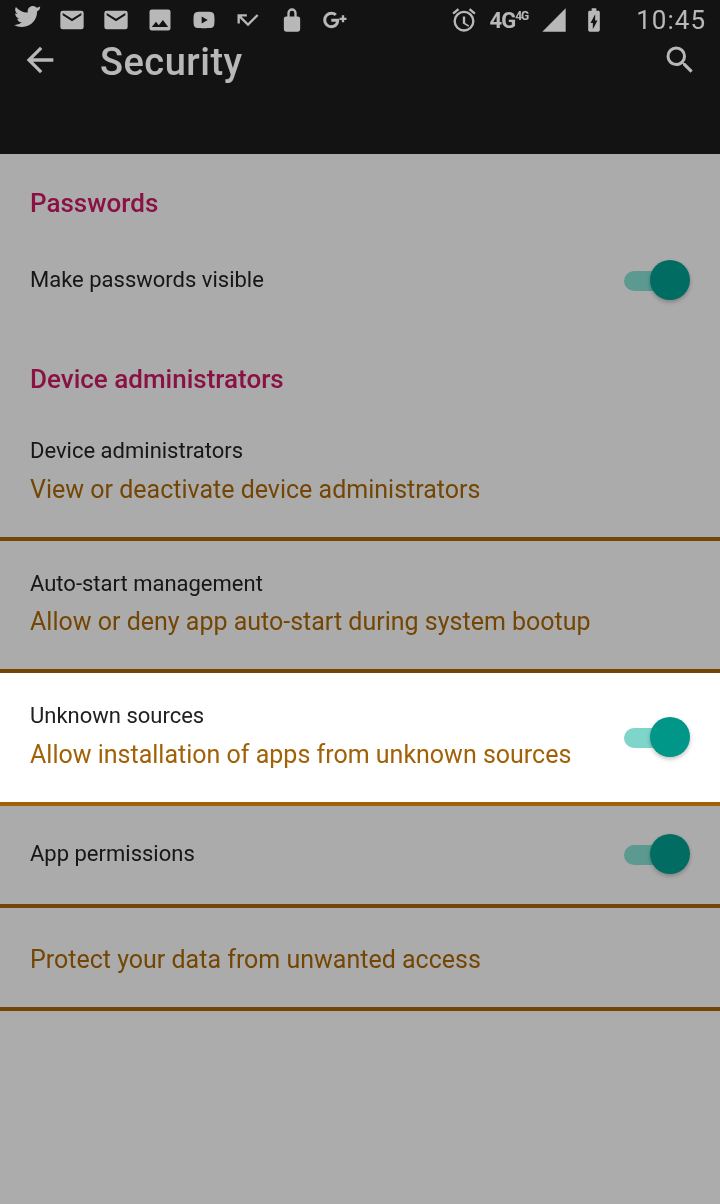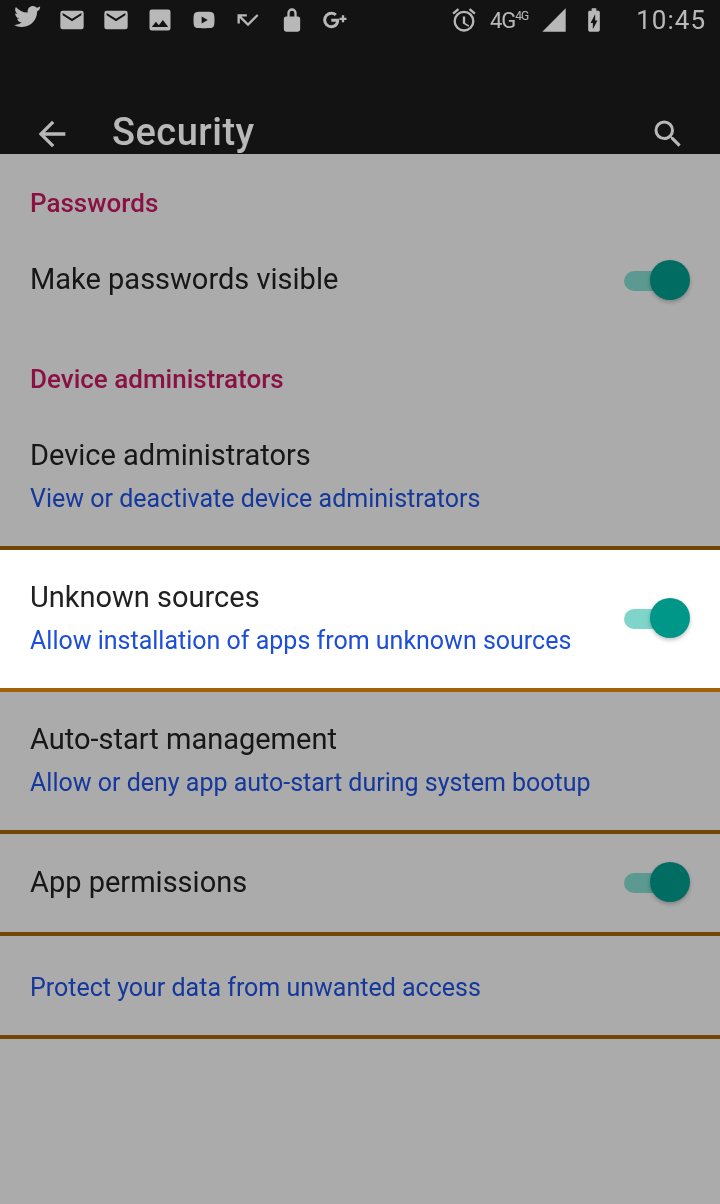--- a/index.html
+++ b/index.html
@@ -3,39 +3,39 @@
   <meta charset="utf-8">
   <style>
     *{margin:0;padding:0;box-sizing:border-box;font-family:Roboto,Arial,sans-serif;-webkit-font-smoothing:antialiased}
     body{width:720px;height:1204px;background:#eeeeee;overflow:hidden;position:relative}
     .dim-overlay{position:absolute;top:0;left:0;right:0;bottom:0;background:rgba(0,0,0,.28);pointer-events:none;z-index:5}
     .status-bar{height:40px;background:#1b1b1b;display:flex;align-items:center;padding:0 14px;color:#fff;font-size:24px;letter-spacing:1px}
     .status-left{display:flex;gap:16px;align-items:center}
     .status-right{display:flex;gap:12px;align-items:center;margin-left:auto}
     .ico{width:28px;height:28px;display:inline-flex;align-items:center;justify-content:center}
     .ico svg{width:100%;height:100%;fill:#fff}
-    .app-bar{height:114px;background:#1b1b1b;display:flex;align-items:flex-end;padding:0 32px;color:#fff}
+    .app-bar{height:114px;background:#1b1b1b;display:flex;align-items:flex-start;padding:0 20px;color:#fff}
     .back-arrow{width:40px;height:40px;display:flex;align-items:center;justify-content:center;margin-right:40px}
     .back-arrow svg{width:40px;height:40px;fill:#fff}
     .app-title{font-size:38px;font-weight:500;letter-spacing:.5px}
     .search-btn{margin-left:auto;width:40px;height:40px;display:flex;align-items:center;justify-content:center}
     .search-btn svg{width:36px;height:36px;fill:#fff}
     .content{background:#eeeeee}
     .section-header{padding:34px 30px 14px 30px;color:#be185d;font-size:26px;font-weight:500}
     .item{padding:28px 30px 30px 30px;display:flex;align-items:center;border-bottom:4px solid #a16207}
     .item.no-border{border-bottom:none}
     .item-text{flex:1;padding-right:24px}
-    .item-title{font-size:29px;color:#212121;line-height:1.35}
-    .item-sub{font-size:25px;color:#1d4ed8;line-height:1.4;margin-top:6px}
+    .item-title{font-size:22px;color:#212121;line-height:1.35}
+    .item-sub{font-size:25px;color:#a16207;line-height:1.4;margin-top:6px}
     .toggle{position:relative;width:66px;height:40px;flex-shrink:0}
     .track{position:absolute;top:11px;left:0;width:56px;height:20px;border-radius:20px;background:#7fd5c9}
     .thumb{position:absolute;top:0;right:0;width:40px;height:40px;border-radius:50%;background:#009688;box-shadow:0 2px 4px rgba(0,0,0,.25)}
     .highlight{position:relative;z-index:10;background:#ffffff}
     .time-txt{font-size:26px;font-weight:400;margin-left:16px}
-    .net-txt{font-size:22px;font-weight:400;letter-spacing:-1px}
+    .net-txt{font-size:22px;font-weight:700;letter-spacing:-1px}
     .sup{font-size:12px;vertical-align:super}
   </style>
 </head>
 <body>
 
 <div class="dim-overlay"></div>
 
 <div class="status-bar">
   <div class="status-left">
     <span class="ico">
@@ -129,35 +129,35 @@
 
   <div class="section-header">Device administrators</div>
 
   <div class="item">
     <div class="item-text">
       <div class="item-title">Device administrators</div>
       <div class="item-sub">View or deactivate device administrators</div>
     </div>
   </div>
 
+  <div class="item">
+    <div class="item-text">
+      <div class="item-title">Auto-start management</div>
+      <div class="item-sub">Allow or deny app auto-start during system bootup</div>
+    </div>
+  </div>
+
   <div class="item highlight">
     <div class="item-text">
       <div class="item-title">Unknown sources</div>
       <div class="item-sub">Allow installation of apps from unknown sources</div>
     </div>
     <div class="toggle">
       <div class="track"></div>
         <div class="thumb"></div>
-    </div>
-  </div>
-
-  <div class="item">
-    <div class="item-text">
-      <div class="item-title">Auto-start management</div>
-      <div class="item-sub">Allow or deny app auto-start during system bootup</div>
     </div>
   </div>
 
   <div class="item">
     <div class="item-text">
       <div class="item-title">App permissions</div>
     </div>
     <div class="toggle">
       <div class="track"></div>
         <div class="thumb"></div>

